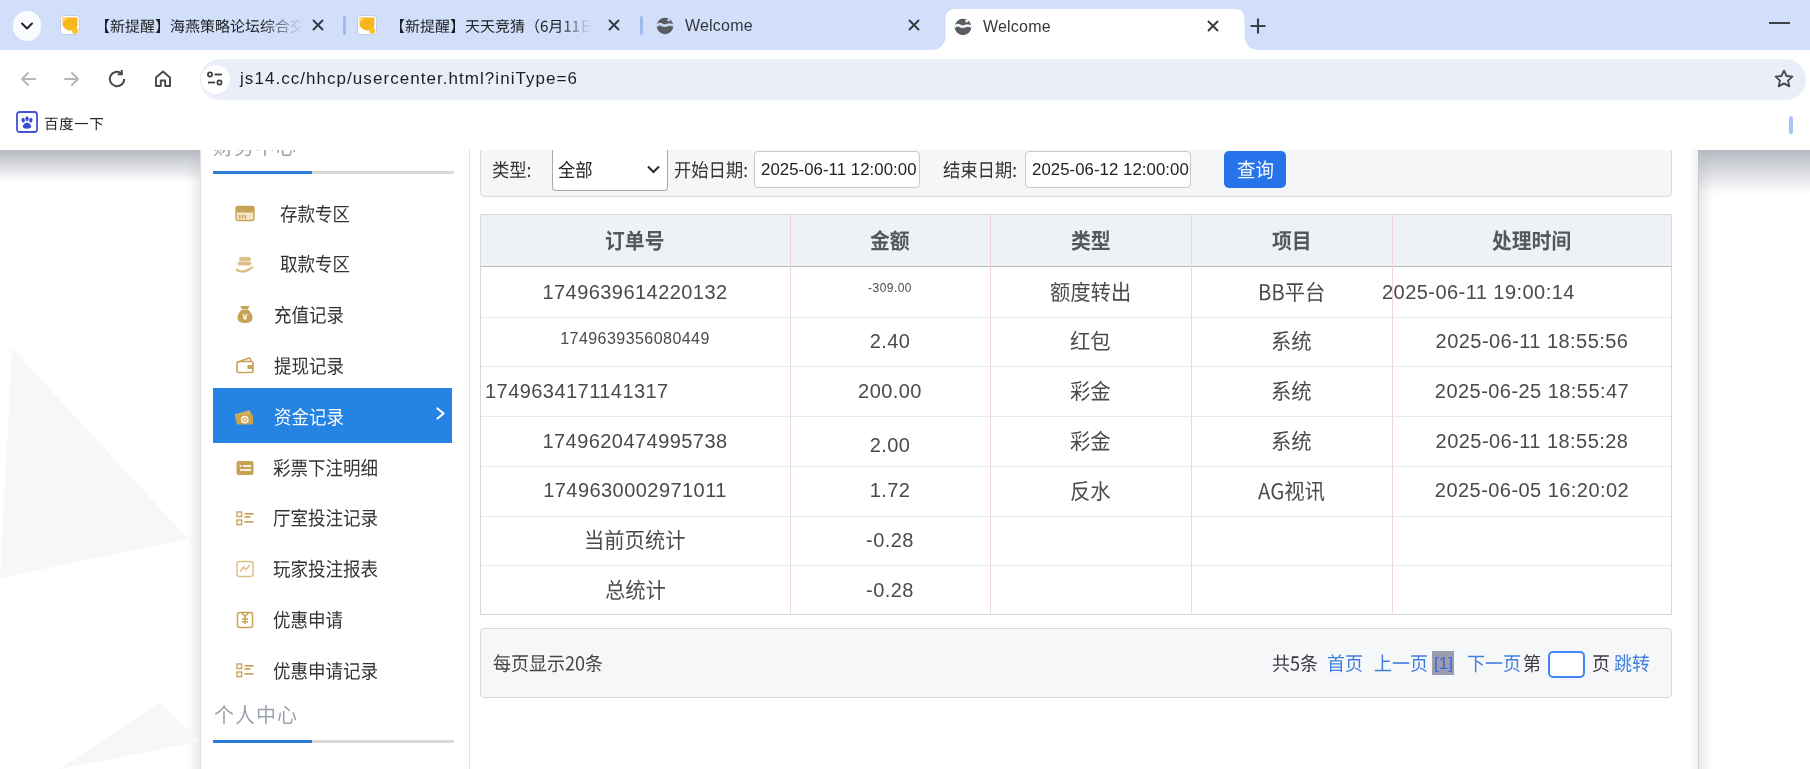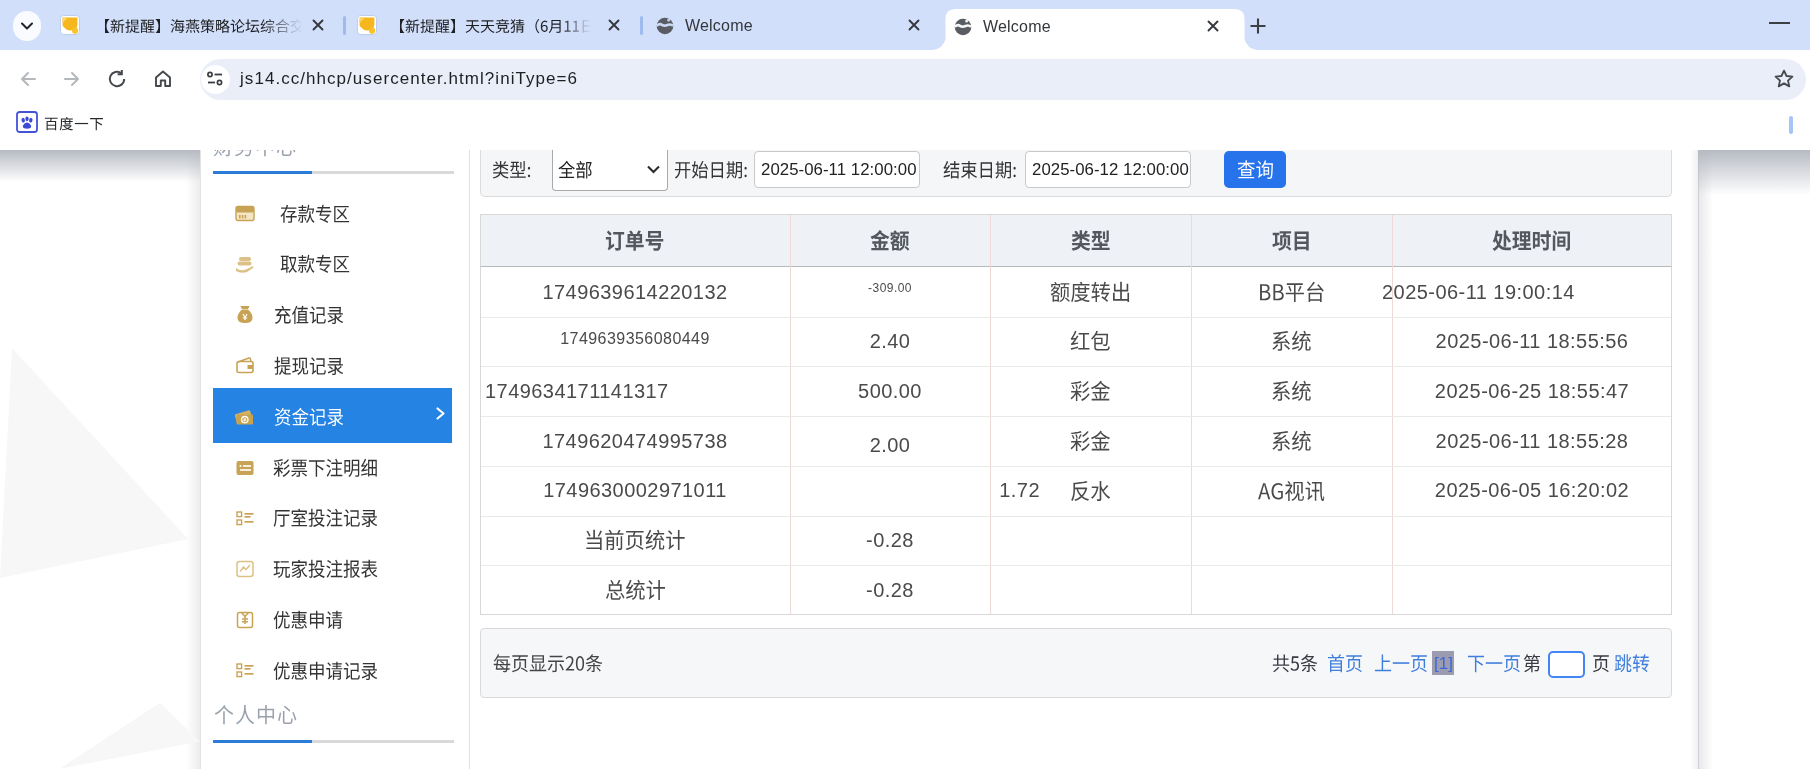--- a/index.html
+++ b/index.html
@@ -226,23 +226,23 @@
 <div class="a" style="left:481px;top:465.8px;width:1190px;height:1px;background:#e9e9e9;z-index:4"></div>
 <div class="a" style="left:481px;top:515.5px;width:1190px;height:1px;background:#e9e9e9;z-index:4"></div>
 <div class="a" style="left:481px;top:565.2px;width:1190px;height:1px;background:#e9e9e9;z-index:4"></div>
 <div class="a" style="left:635.0px;top:280.5px;width:300px;margin-left:-150px;text-align:center;font-size:20px;color:#4a4a4a;z-index:5;letter-spacing:0.45px">1749639614220132</div>
 <div class="a" style="left:635.0px;top:330.2px;width:300px;margin-left:-150px;text-align:center;font-size:16px;color:#4a4a4a;z-index:5;letter-spacing:0.45px">1749639356080449</div>
 <div class="a" style="left:635.0px;top:379.9px;width:300px;margin-left:-150px;text-align:left;font-size:20px;color:#4a4a4a;z-index:5;letter-spacing:0.45px">1749634171141317</div>
 <div class="a" style="left:635.0px;top:429.6px;width:300px;margin-left:-150px;text-align:center;font-size:20px;color:#4a4a4a;z-index:5;letter-spacing:0.45px">1749620474995738</div>
 <div class="a" style="left:635.0px;top:479.3px;width:300px;margin-left:-150px;text-align:center;font-size:20px;color:#4a4a4a;z-index:5;letter-spacing:0.45px">1749630002971011</div>
 <div class="a" style="left:890.0px;top:280.5px;width:300px;margin-left:-150px;text-align:center;font-size:12px;color:#4a4a4a;z-index:5;letter-spacing:0.45px">-309.00</div>
 <div class="a" style="left:890.0px;top:330.2px;width:300px;margin-left:-150px;text-align:center;font-size:20px;color:#4a4a4a;z-index:5;letter-spacing:0.45px">2.40</div>
-<div class="a" style="left:890.0px;top:379.9px;width:300px;margin-left:-150px;text-align:center;font-size:20px;color:#4a4a4a;z-index:5;letter-spacing:0.45px">500.00</div>
+<div class="a" style="left:890.0px;top:379.9px;width:300px;margin-left:-150px;text-align:center;font-size:20px;color:#4a4a4a;z-index:5;letter-spacing:0.45px">200.00</div>
 <div class="a" style="left:890.0px;top:434px;width:300px;margin-left:-150px;text-align:center;font-size:20px;color:#4a4a4a;z-index:5;letter-spacing:0.45px">2.00</div>
-<div class="a" style="left:890.0px;top:479.3px;width:300px;margin-left:-150px;text-align:right;font-size:20px;color:#4a4a4a;z-index:5;letter-spacing:0.45px">1.72</div>
+<div class="a" style="left:890.0px;top:479.3px;width:300px;margin-left:-150px;text-align:center;font-size:20px;color:#4a4a4a;z-index:5;letter-spacing:0.45px">1.72</div>
 <div class="a" style="left:890.0px;top:529.0px;width:300px;margin-left:-150px;text-align:center;font-size:20px;color:#4a4a4a;z-index:5;letter-spacing:0.45px">-0.28</div>
 <div class="a" style="left:890.0px;top:578.7px;width:300px;margin-left:-150px;text-align:center;font-size:20px;color:#4a4a4a;z-index:5;letter-spacing:0.45px">-0.28</div>
 <div class="a" style="left:1532.0px;top:280.5px;width:300px;margin-left:-150px;text-align:left;font-size:20px;color:#4a4a4a;z-index:5;letter-spacing:0.45px">2025-06-11 19:00:14</div>
 <div class="a" style="left:1532.0px;top:330.2px;width:300px;margin-left:-150px;text-align:center;font-size:20px;color:#4a4a4a;z-index:5;letter-spacing:0.45px">2025-06-11 18:55:56</div>
 <div class="a" style="left:1532.0px;top:379.9px;width:300px;margin-left:-150px;text-align:center;font-size:20px;color:#4a4a4a;z-index:5;letter-spacing:0.45px">2025-06-25 18:55:47</div>
 <div class="a" style="left:1532.0px;top:429.6px;width:300px;margin-left:-150px;text-align:center;font-size:20px;color:#4a4a4a;z-index:5;letter-spacing:0.45px">2025-06-11 18:55:28</div>
 <div class="a" style="left:1532.0px;top:479.3px;width:300px;margin-left:-150px;text-align:center;font-size:20px;color:#4a4a4a;z-index:5;letter-spacing:0.45px">2025-06-05 16:20:02</div>
 <div class="a" style="left:480px;top:628px;width:1192px;height:70px;background:#f6f7f9;border:1px solid #d9d9db;border-radius:4px;z-index:3"></div>
 <div class="a" style="left:1432px;top:651px;width:22px;height:24px;background:#9c9cb0;z-index:4"></div>
 <div class="a" style="left:1433px;top:654px;width:21px;text-align:center;font-size:17px;color:#3e66d8;z-index:5">[1]</div>

